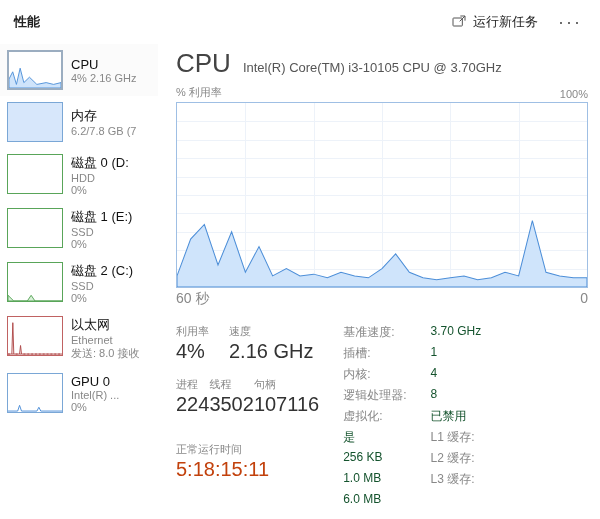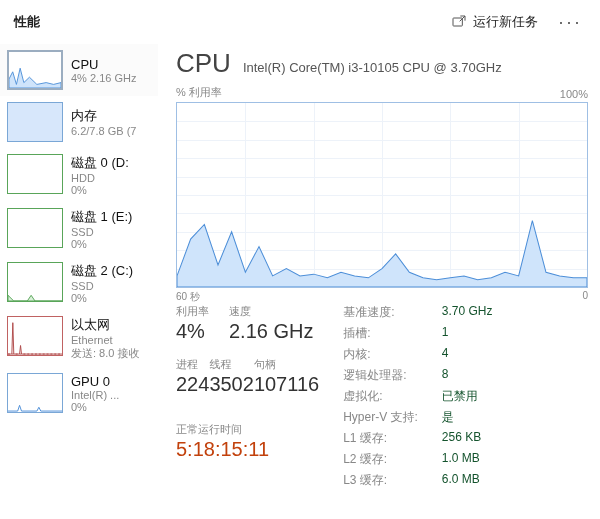--- a/index.html
+++ b/index.html
@@ -38,24 +38,24 @@
   .dtitle-row { display:flex; align-items:baseline; gap:12px; margin-top:4px; }
   .dtitle { font-size:26px; color:#444; }
   .dmodel { font-size:13px; color:#555; white-space:nowrap; overflow:hidden; text-overflow:ellipsis; }
   .axis-row { display:flex; justify-content:space-between; font-size:11px; color:#888; margin-top:6px;align-items:flex-end;}
   .chart-wrap { height:186px; margin-top:2px; border:1px solid #9fbfe4; background:#ffffff; position:relative; }
   .chart-grid { position:absolute; inset:0; }
   .chart-grid .gv,.chart-grid .gh{ position:absolute; background:#edf2f9;}
   .chart-grid .gv{ top:0; bottom:0; width:1px;}
   .chart-grid .gh{ left:0; right:0; height:1px;}
   #cpu-area{ position:absolute; inset:0; width:100%; height:100%; }
-  .axis-bottom { display:flex; justify-content:space-between; font-size:10px; color:#888; margin-top:2px; }
-
-  
-  .stats { display:flex; gap:24px; margin-top:0; }
+  .axis-bottom { display:flex; justify-content:space-between; font-size:14px; color:#888; margin-top:2px; }
+
+  
+  .stats { display:flex; gap:24px; margin-top:16px; }
   .stats .col{ display:flex; flex-direction:column; gap:14px; }
   .label { font-size:11px; color:#888; }
   .big { font-size:20px; color:#333; margin-top:1px;}
   .uptime-l{ font-size:11px; color:#888; margin-top:12px;}
   .uptime-v{ font-size:20px; color:#c2410c; margin-top:1px;}
 
   .kv { display:grid; grid-template-columns:auto auto; column-gap:24px; row-gap:4px; font-size:12px;}
   .kv .k{ color:#888; text-align:justify;}
   .kv .v{ color:#14532d; }
 </style>
@@ -230,21 +230,20 @@
           <div class="k">基准速度:</div>
           <div class="v">3.70 GHz</div>
           <div class="k">插槽:</div>
           <div class="v">1</div>
           <div class="k">内核:</div>
           <div class="v">4</div>
           <div class="k">逻辑处理器:</div>
           <div class="v">8</div>
           <div class="k">虚拟化:</div>
           <div class="v">已禁用</div>
-          <div class="k">Hyper-V 支持:</div>
           <div class="v">是</div>
           <div class="k">L1 缓存:</div>
           <div class="v">256 KB</div>
           <div class="k">L2 缓存:</div>
           <div class="v">1.0 MB</div>
           <div class="k">L3 缓存:</div>
           <div class="v">6.0 MB</div>
         </div>
     </div>
   </div>

